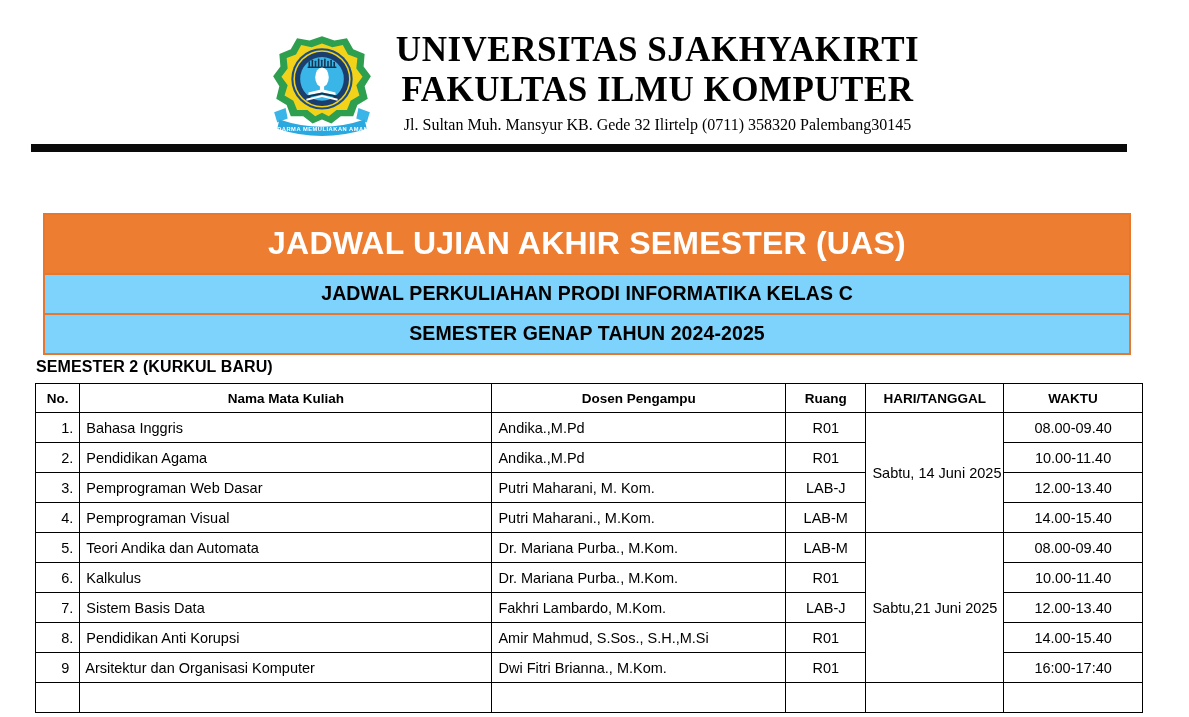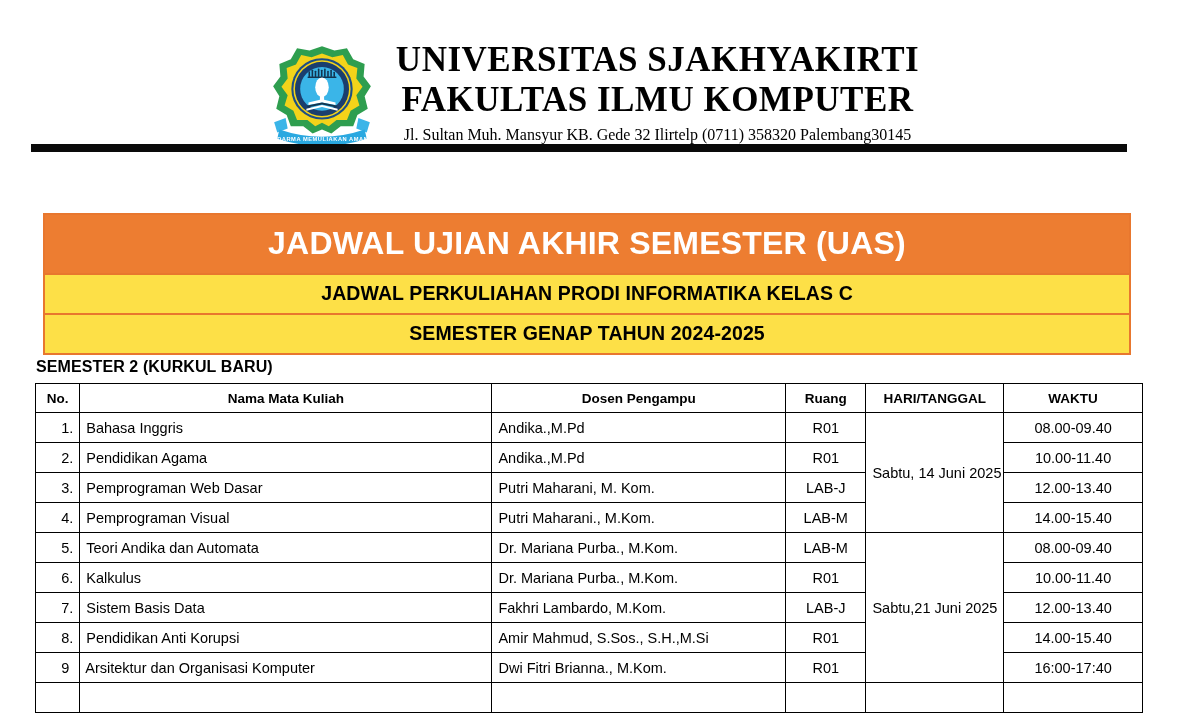--- a/index.html
+++ b/index.html
@@ -17,21 +17,21 @@
     position: relative;
   }
 
   
   .letterhead {
     position: relative;
     height: 140px;
     display: flex;
     align-items: flex-start;
     justify-content: center;
-    padding-top: 36px;
+    padding-top: 26px;
   }
   .letterhead-inner {
     display: flex;
     align-items: flex-start;
     gap: 22px;
   }
   .logo {
     width: 104px;
     height: 112px;
     flex: 0 0 auto;
@@ -77,21 +77,21 @@
   .title-main {
     background: #ed7d31;
     color: #ffffff;
     font-size: 32px;
     font-weight: bold;
     text-align: center;
     padding: 10px 4px 11px;
     letter-spacing: 0.2px;
   }
   .title-sub {
-    background: #fde047;
+    background: #7dd3fc;
     color: #000000;
     font-size: 19.5px;
     font-weight: bold;
     text-align: center;
     padding: 7px 4px 8px;
     border-top: 2px solid #e8772e;
     letter-spacing: 0.1px;
   }
 
   

